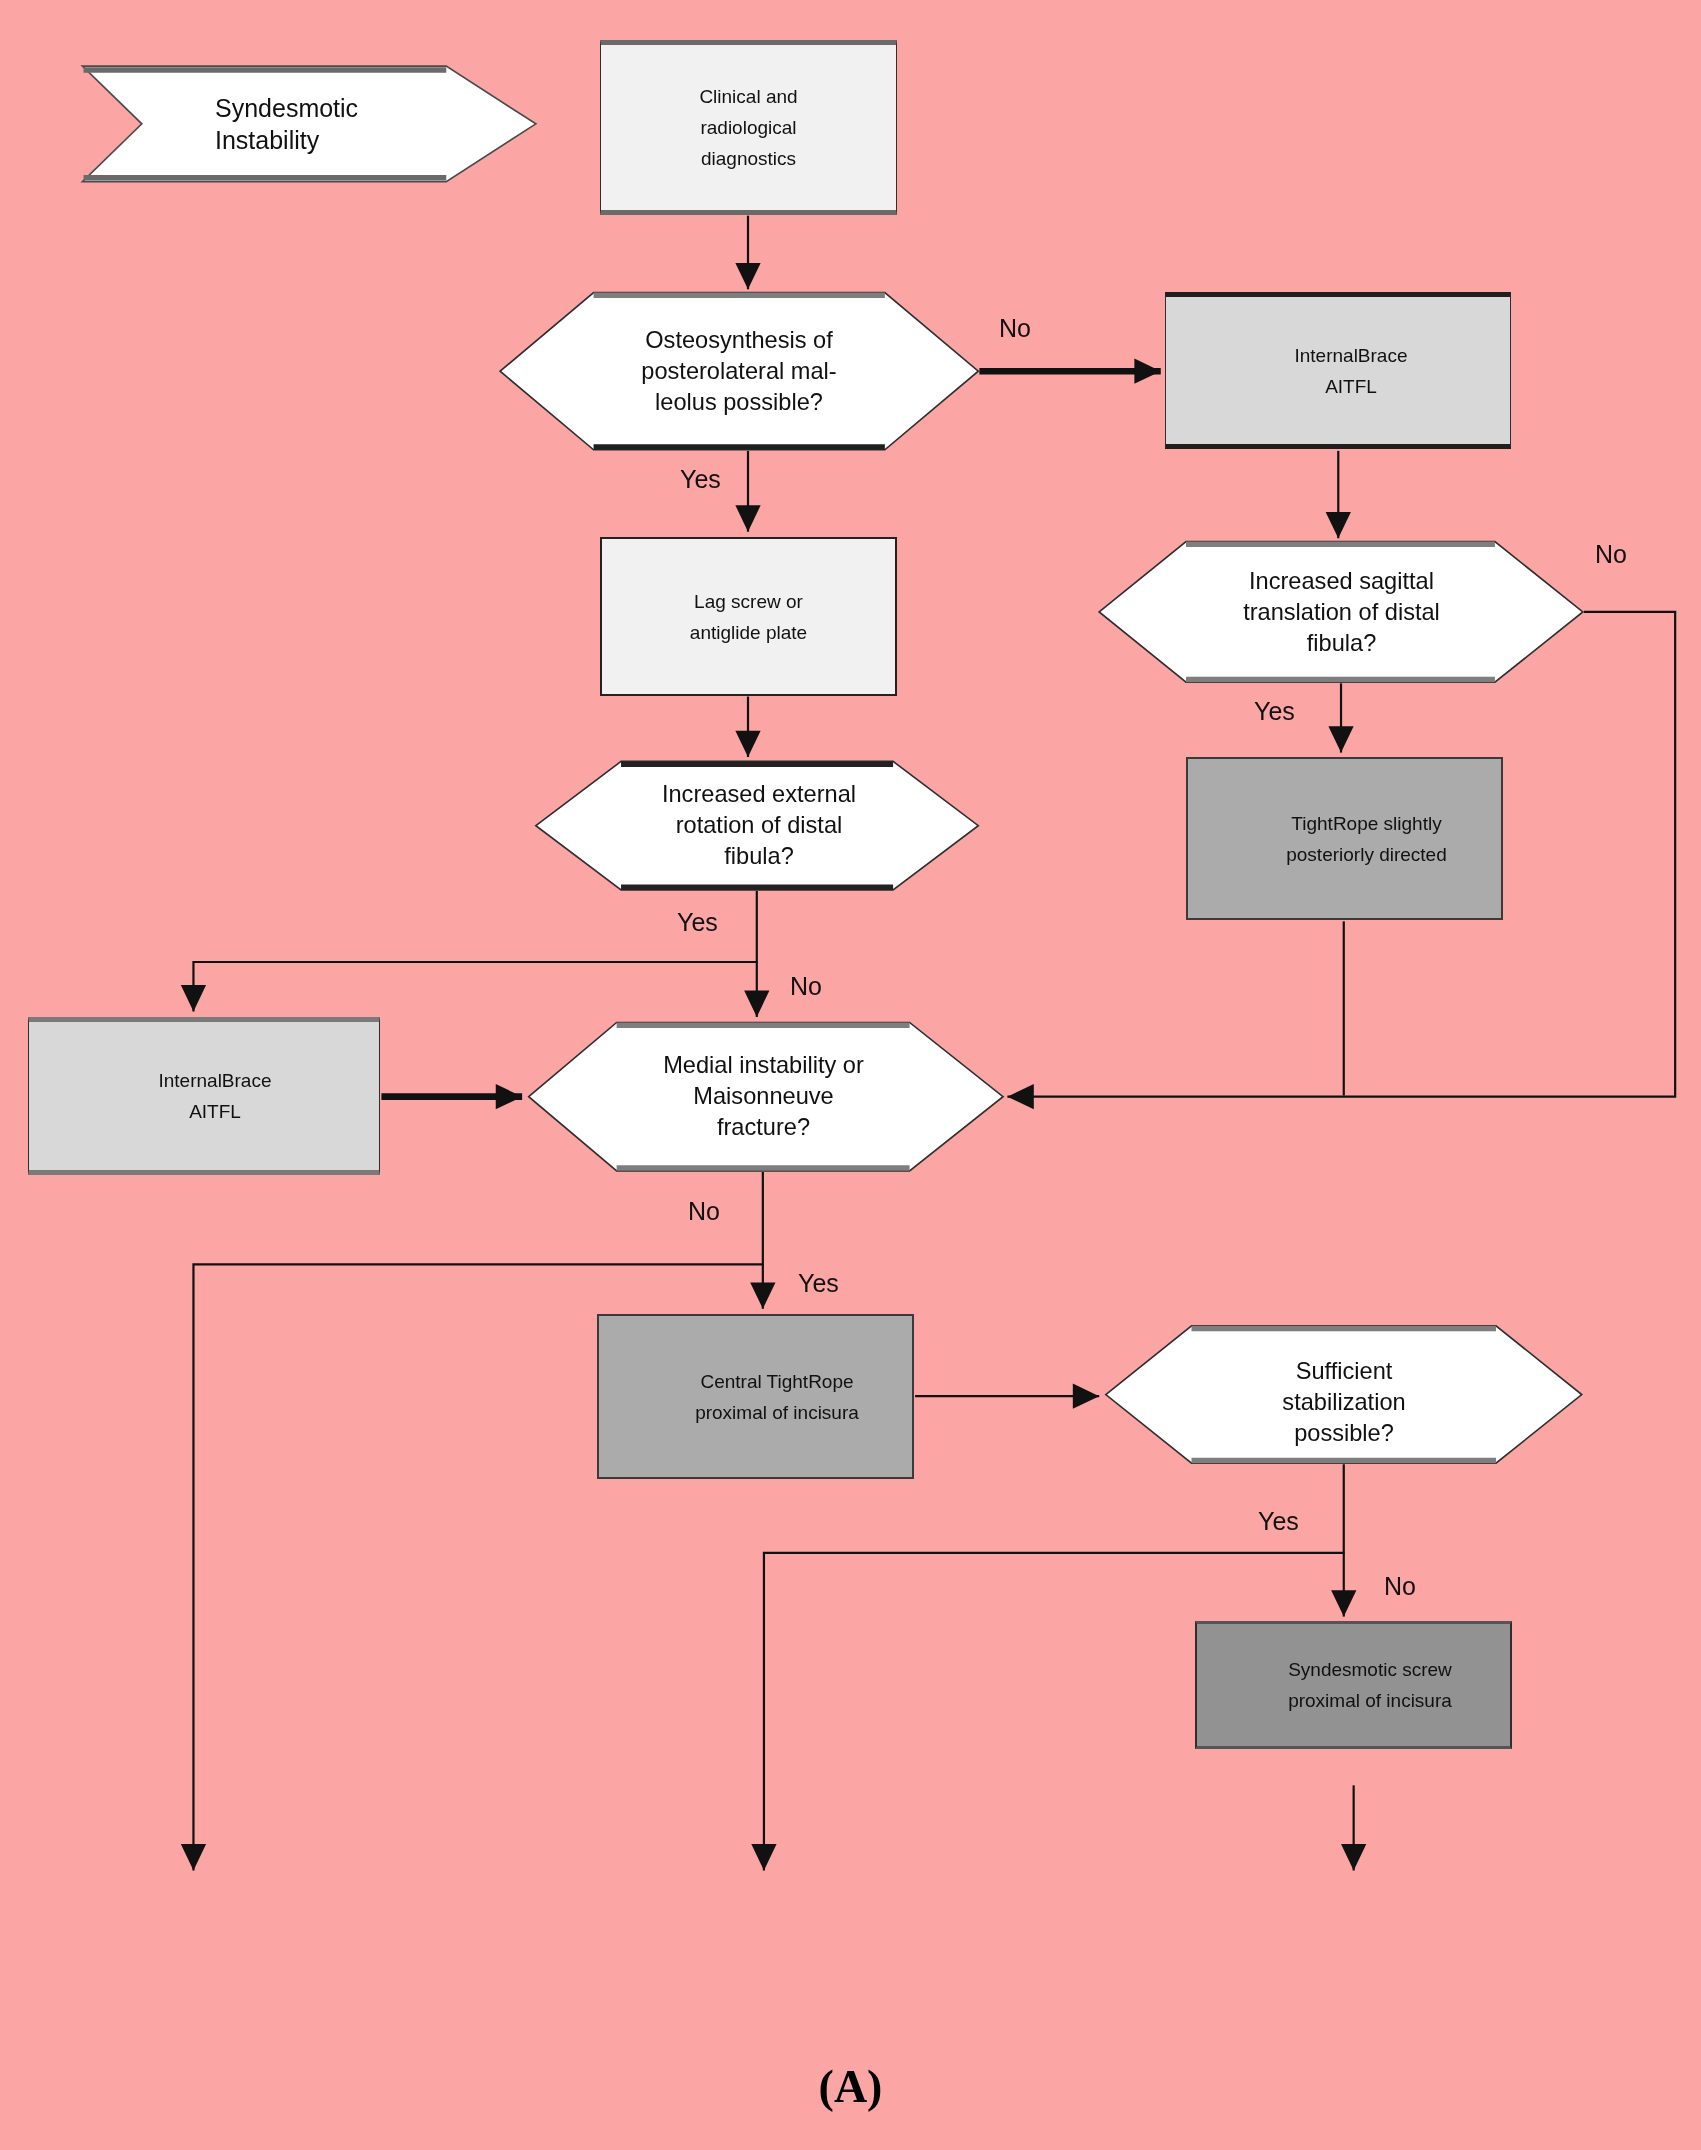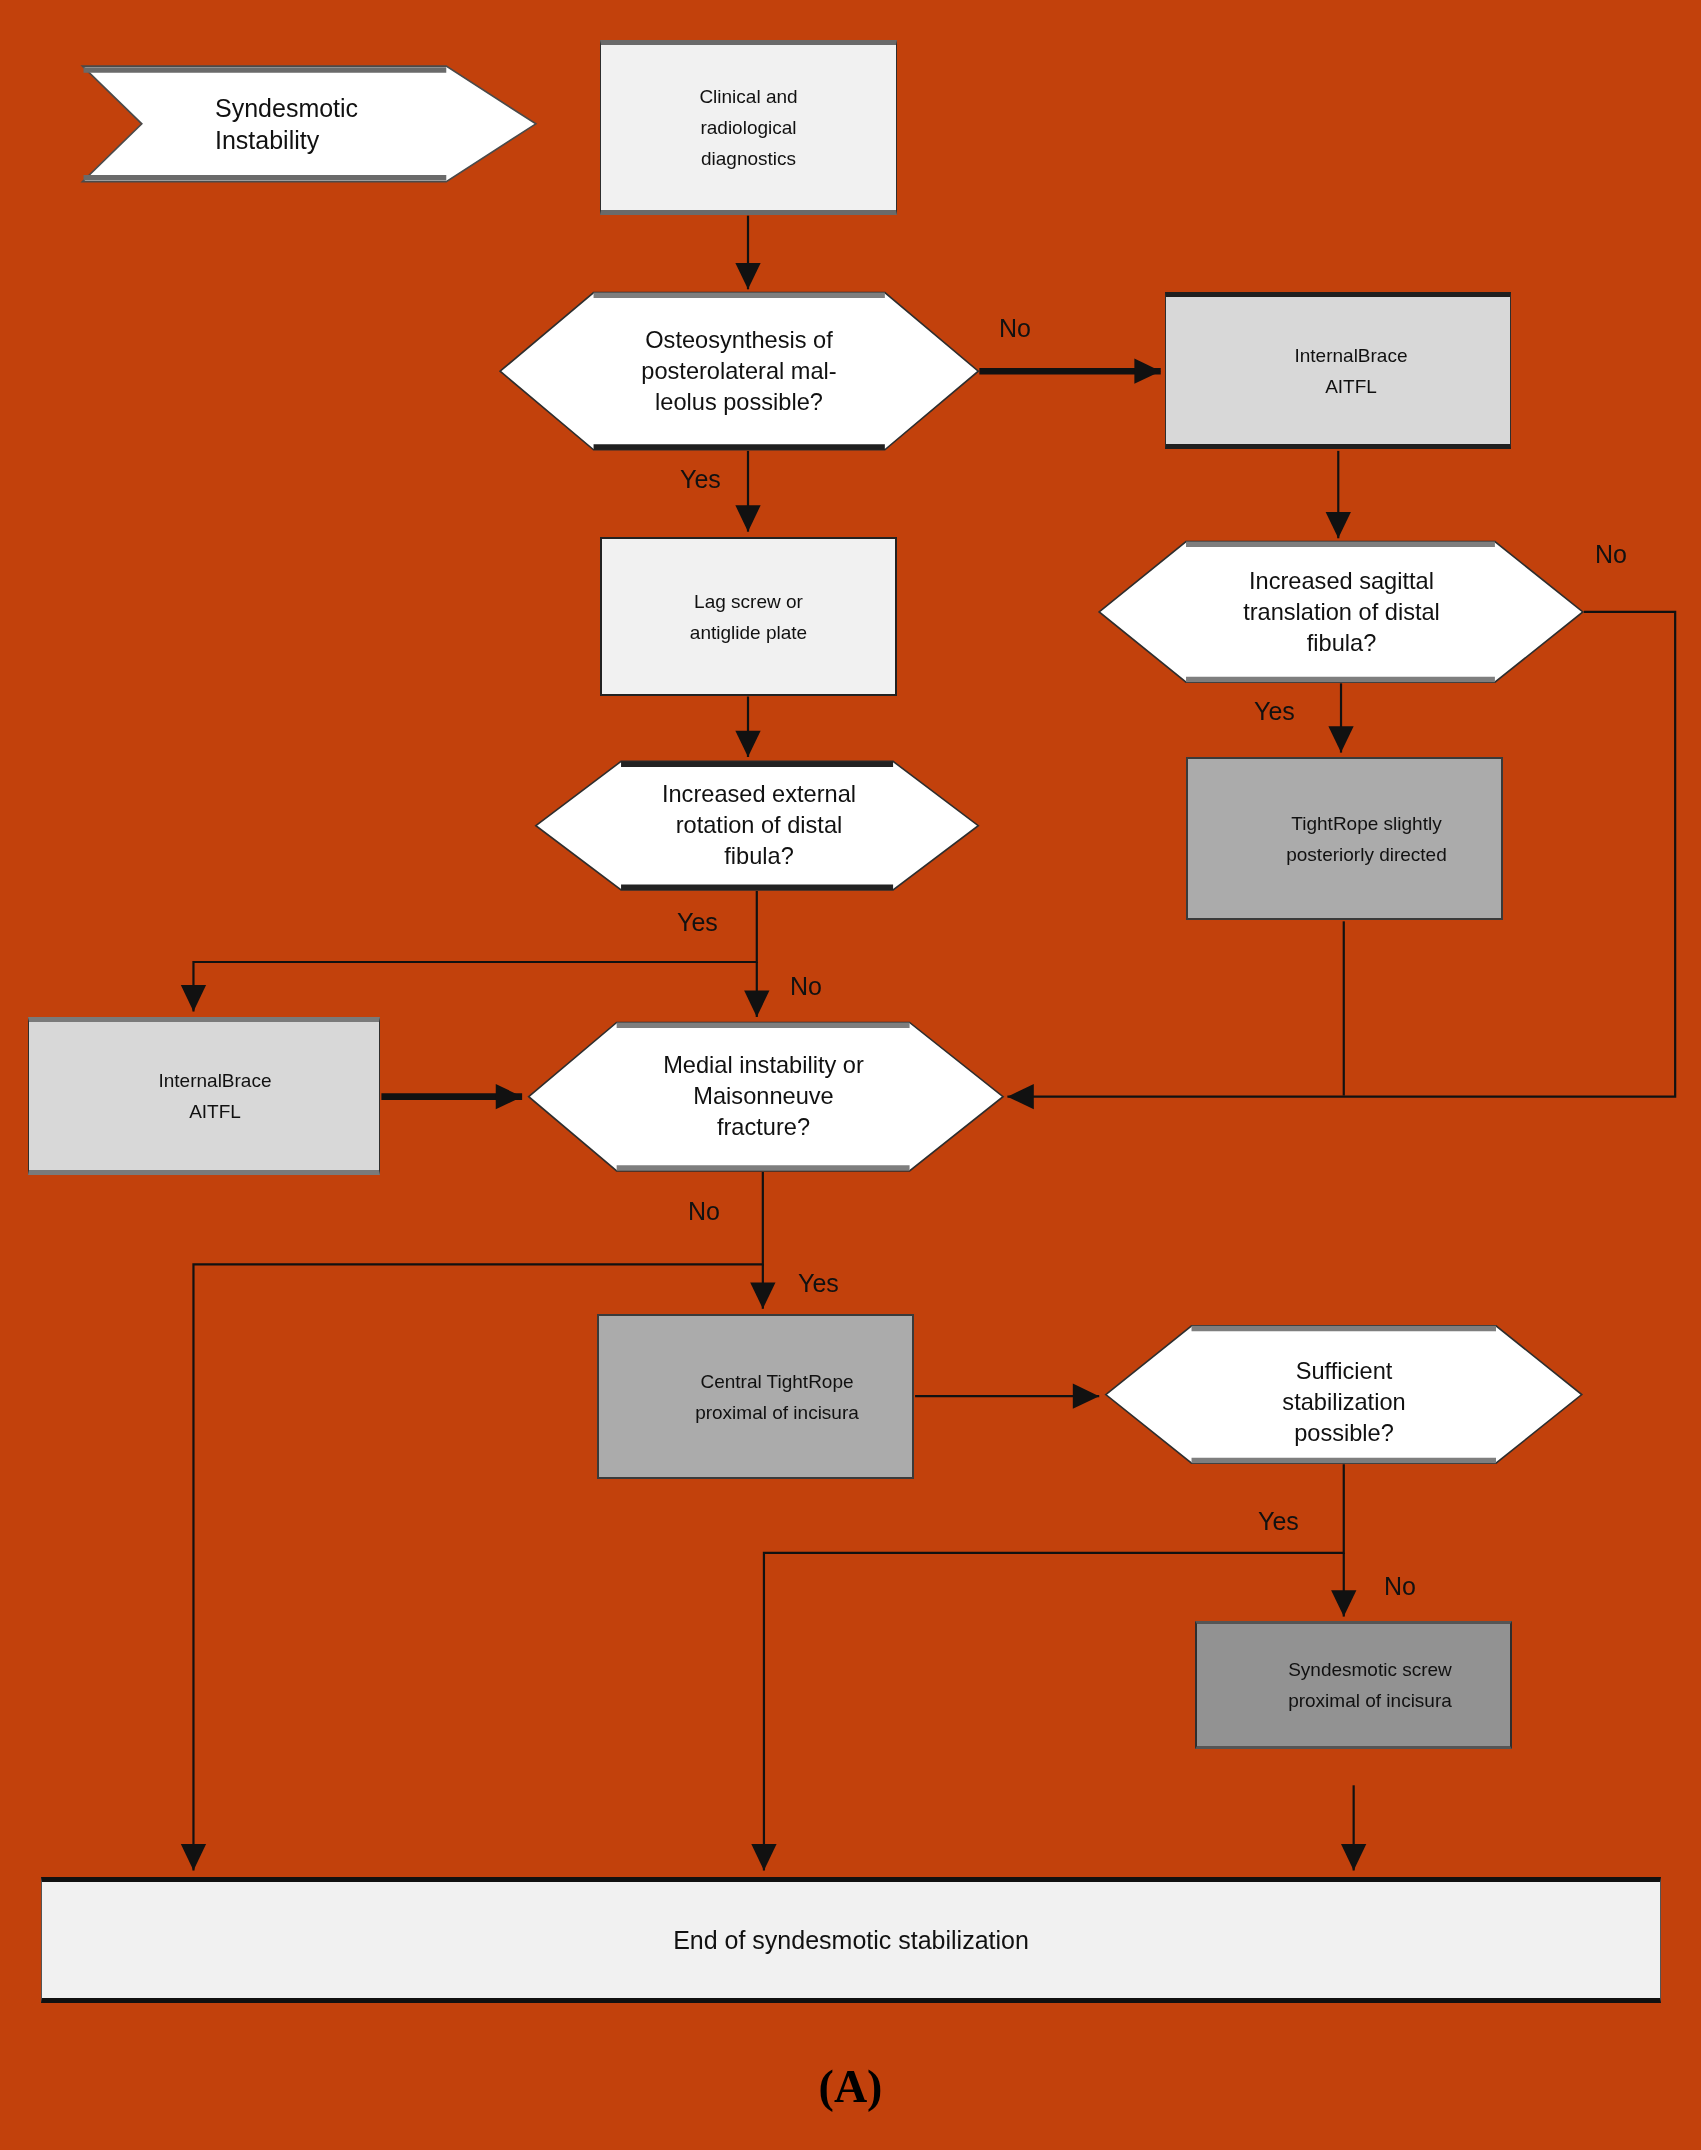--- a/index.html
+++ b/index.html
@@ -1,16 +1,16 @@
 <!DOCTYPE html>
 <html style="font-size:8.8px"><head>
 <meta charset="utf-8">
 <style>
   html,body{margin:0;padding:0;background:#ffffff;}
-  .canvas{position:relative;width:1701px;height:2151px;background:#c2410c;
+  .canvas{position:relative;width:1701px;height:2151px;background:#fca5a5;
           font-family:"Liberation Sans",sans-serif;color:#111;overflow:hidden;}
   .layer{position:absolute;left:0;top:0;width:1701px;height:2151px;}
   .box{position:absolute;box-sizing:border-box;display:flex;flex-direction:column;
        justify-content:center;font-size:19px;line-height:31px;color:#111;}
   .box.center{align-items:center;text-align:center;}
   .box.left{align-items:center;text-align:left;}
   .hex-text{position:absolute;text-align:center;font-size:23.6px;line-height:31px;color:#111;}
   .edge-label{position:absolute;font-size:25px;line-height:29px;color:#111;white-space:nowrap;}
   .banner-text{position:absolute;font-size:25px;line-height:32px;color:#111;text-align:left;}
   .caption{position:absolute;left:0;width:1701px;text-align:center;
@@ -109,23 +109,20 @@
   <div class="box left dark" style="left:597px;top:1314px;width:317px;height:165px;padding-left:43px;">
     <div>Central TightRope</div>
     <div>proximal of incisura</div>
   </div>
 
   <div class="box left darkest" style="left:1195px;top:1621px;width:317px;height:128px;padding-left:33px;">
     <div>Syndesmotic screw</div>
     <div>proximal of incisura</div>
   </div>
 
-  <div class="box center" style="left:41px;top:1877px;width:1620px;height:126px;background:#f1f1f1;border-left:1.6px solid #555;border-right:1.6px solid #555;border-top:5.5px solid #111;border-bottom:5.5px solid #111;font-size:25px;">
-    <div>End of syndesmotic stabilization</div>
-  </div>
 
   <div class="hex-text" style="left:555px;top:325px;width:368px;">
     <div>Osteosynthesis of</div>
     <div>posterolateral mal-</div>
     <div>leolus possible?</div>
   </div>
 
   <div class="hex-text" style="left:1149px;top:566px;width:385px;">
     <div>Increased sagittal</div>
     <div>translation of distal</div>

